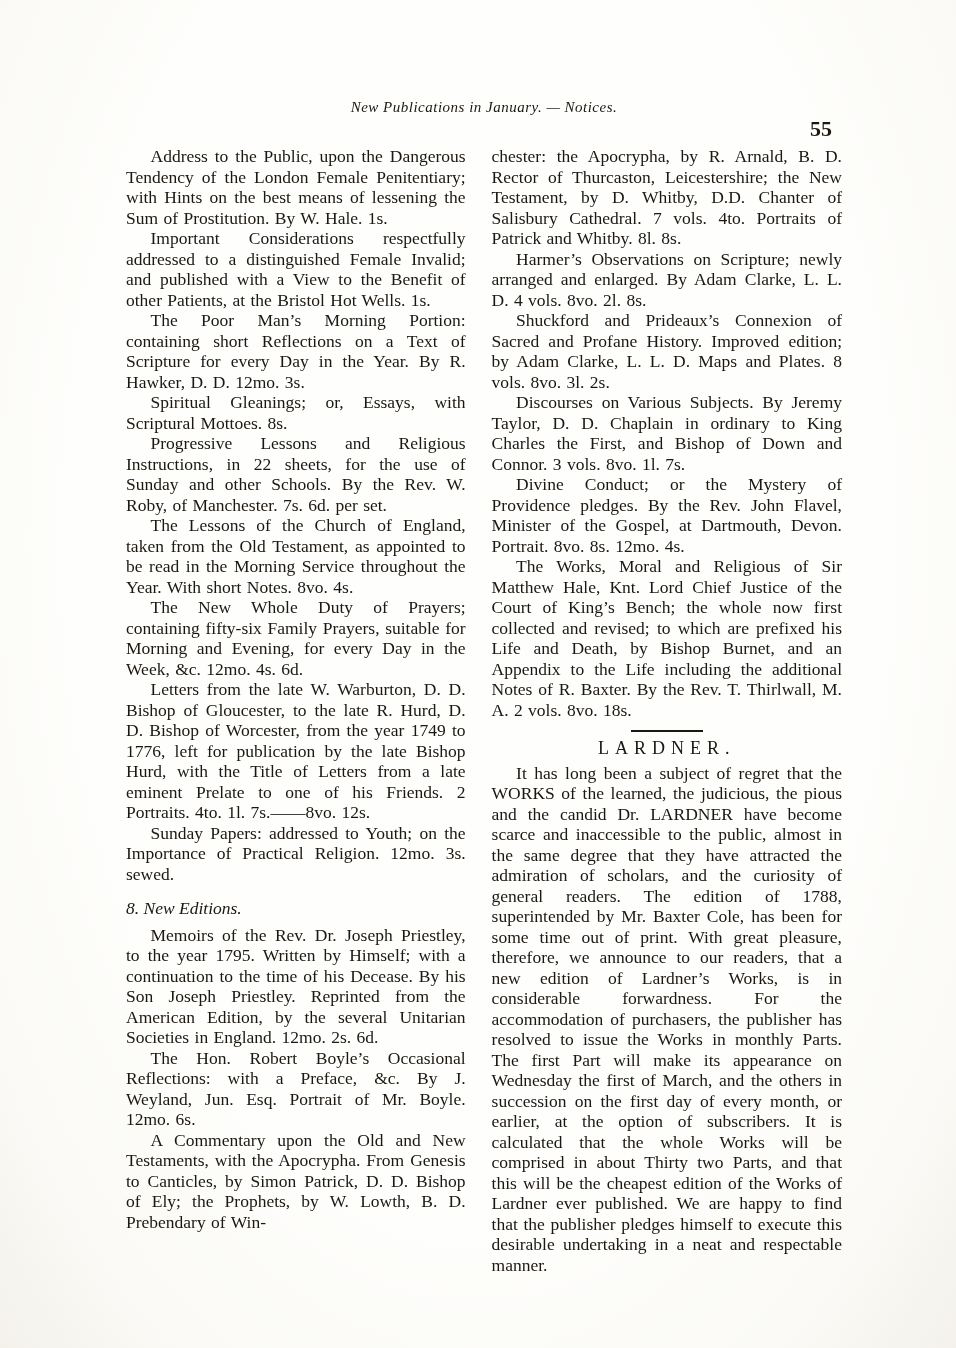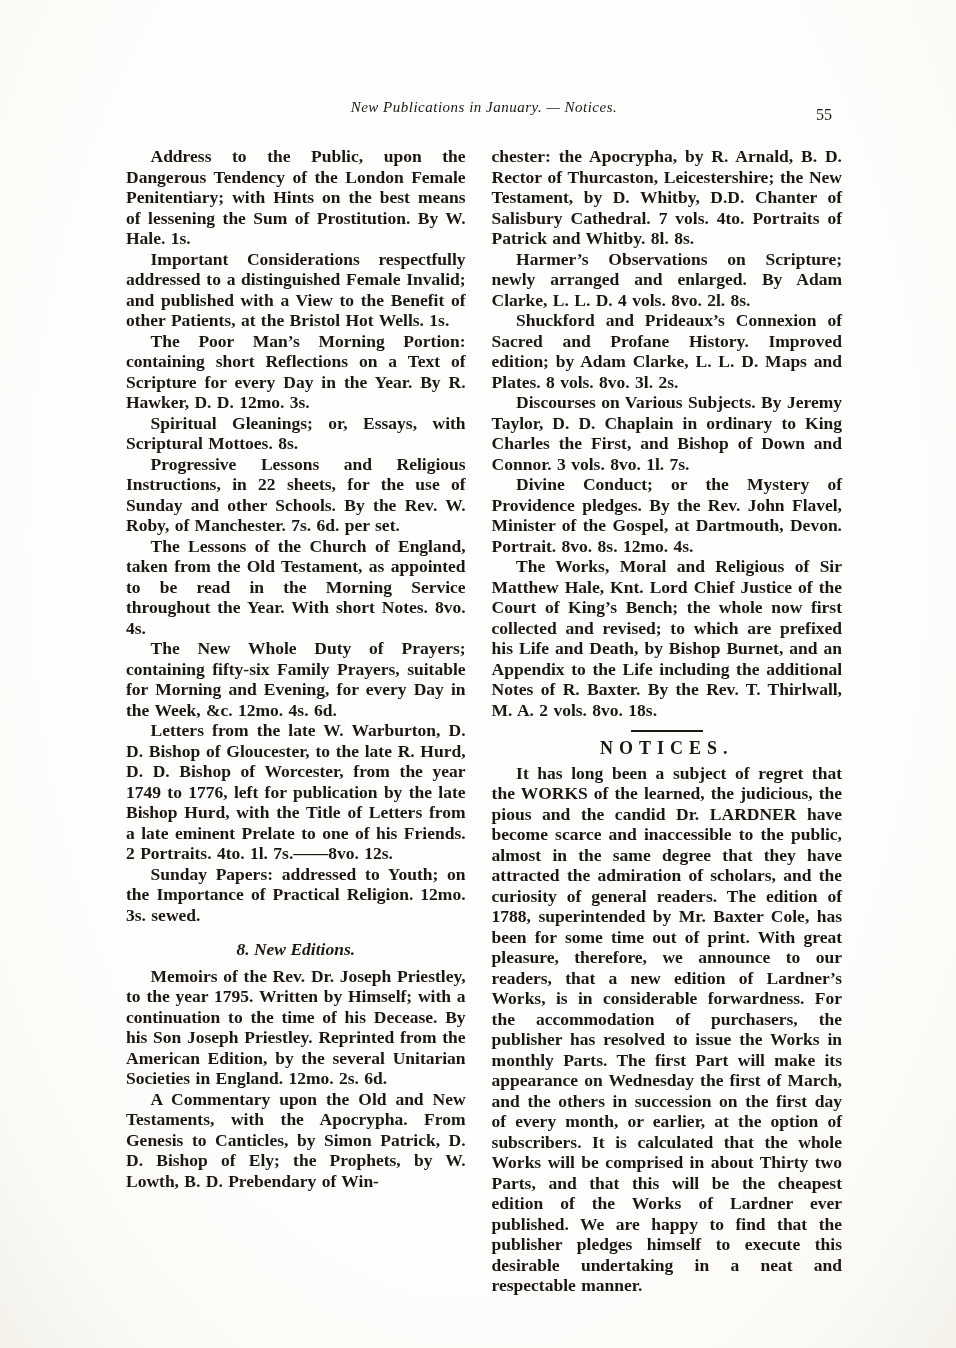--- a/index.html
+++ b/index.html
@@ -31,46 +31,45 @@
     margin-bottom: 14px;
   }
   .running-head .title {
     font-style: italic;
     font-size: 15px;
     letter-spacing: 0.5px;
   }
   .running-head .folio {
     position: absolute;
     right: 10px;
-    top: 8px;
-    font-size: 16px;
-    font-weight: normal;
+    top: 18px;
+    font-size: 22px;
+    font-weight: bold;
     font-style: normal;
   }
   .columns {
     display: flex;
     gap: 26px;
     align-items: flex-start;
-    font-weight: bold;
   }
   .col {
     text-align: justify;
     font-size: 17.5px;
     line-height: 20.5px;
   }
   .col-left  { width: 344px; }
   .col-right { width: 355px; }
   .entry {
     margin: 0;
     text-indent: 1.4em;
     word-spacing: 1px;
   }
   .no-indent { text-indent: 0; }
   .section-heading {
-    text-align: center;
+    text-align: left;
     font-style: italic;
     font-size: 17.5px;
     margin: 14px 0 6px 0;
     text-indent: 0;
   }
   .notices-rule {
     width: 72px;
     height: 2px;
     background: #1c1711;
     margin: 10px auto 6px auto;
@@ -101,30 +100,31 @@
         <p class="entry">Important Considerations respectfully addressed to a distinguished Female Invalid; and published with a View to the Benefit of other Patients, at the Bristol Hot Wells. 1s.</p>
         <p class="entry">The Poor Man’s Morning Portion: containing short Reflections on a Text of Scripture for every Day in the Year. By R. Hawker, D. D. 12mo. 3s.</p>
         <p class="entry">Spiritual Gleanings; or, Essays, with Scriptural Mottoes. 8s.</p>
         <p class="entry">Progressive Lessons and Religious Instructions, in 22 sheets, for the use of Sunday and other Schools. By the Rev. W. Roby, of Manchester. 7s. 6d. per set.</p>
         <p class="entry">The Lessons of the Church of England, taken from the Old Testament, as appointed to be read in the Morning Service throughout the Year. With short Notes. 8vo. 4s.</p>
         <p class="entry">The New Whole Duty of Prayers; containing fifty-six Family Prayers, suitable for Morning and Evening, for every Day in the Week, &amp;c. 12mo. 4s. 6d.</p>
         <p class="entry">Letters from the late W. Warburton, D. D. Bishop of Gloucester, to the late R. Hurd, D. D. Bishop of Worcester, from the year 1749 to 1776, left for publication by the late Bishop Hurd, with the Title of Letters from a late eminent Prelate to one of his Friends. 2 Portraits. 4to. 1l. 7s.——8vo. 12s.</p>
         <p class="entry">Sunday Papers: addressed to Youth; on the Importance of Practical Religion. 12mo. 3s. sewed.</p>
         <p class="section-heading">8. New Editions.</p>
         <p class="entry">Memoirs of the Rev. Dr. Joseph Priestley, to the year 1795. Written by Himself; with a continuation to the time of his Decease. By his Son Joseph Priestley. Reprinted from the American Edition, by the several Unitarian Societies in England. 12mo. 2s. 6d.</p>
+        <p class="entry">The Hon. Robert Boyle’s Occasional Reflections: with a Preface, &amp;c. By J. Weyland, Jun. Esq. Portrait of Mr. Boyle. 12mo. 6s.</p>
         <p class="entry">A Commentary upon the Old and New Testaments, with the Apocrypha. From Genesis to Canticles, by Simon Patrick, D. D. Bishop of Ely; the Prophets, by W. Lowth, B. D. Prebendary of Win-</p>
       </div>
 
       <div class="col col-right">
         <p class="entry no-indent">chester: the Apocrypha, by R. Arnald, B. D. Rector of Thurcaston, Leicestershire; the New Testament, by D. Whitby, D.D. Chanter of Salisbury Cathedral. 7 vols. 4to. Portraits of Patrick and Whitby. 8l. 8s.</p>
         <p class="entry">Harmer’s Observations on Scripture; newly arranged and enlarged. By Adam Clarke, L. L. D. 4 vols. 8vo. 2l. 8s.</p>
         <p class="entry">Shuckford and Prideaux’s Connexion of Sacred and Profane History. Improved edition; by Adam Clarke, L. L. D. Maps and Plates. 8 vols. 8vo. 3l. 2s.</p>
         <p class="entry">Discourses on Various Subjects. By Jeremy Taylor, D. D. Chaplain in ordinary to King Charles the First, and Bishop of Down and Connor. 3 vols. 8vo. 1l. 7s.</p>
         <p class="entry">Divine Conduct; or the Mystery of Providence pledges. By the Rev. John Flavel, Minister of the Gospel, at Dartmouth, Devon. Portrait. 8vo. 8s. 12mo. 4s.</p>
         <p class="entry">The Works, Moral and Religious of Sir Matthew Hale, Knt. Lord Chief Justice of the Court of King’s Bench; the whole now first collected and revised; to which are prefixed his Life and Death, by Bishop Burnet, and an Appendix to the Life including the additional Notes of R. Baxter. By the Rev. T. Thirlwall, M. A. 2 vols. 8vo. 18s.</p>
         <div class="notices-rule"></div>
-        <p class="notices-heading">NOTICES.</p>
+        <p class="notices-heading">LARDNER.</p>
         <p class="entry">It has long been a subject of regret that the WORKS of the learned, the judicious, the pious and the candid Dr. LARDNER have become scarce and inaccessible to the public, almost in the same degree that they have attracted the admiration of scholars, and the curiosity of general readers. The edition of 1788, superintended by Mr. Baxter Cole, has been for some time out of print. With great pleasure, therefore, we announce to our readers, that a new edition of Lardner’s Works, is in considerable forwardness. For the accommodation of purchasers, the publisher has resolved to issue the Works in monthly Parts. The first Part will make its appearance on Wednesday the first of March, and the others in succession on the first day of every month, or earlier, at the option of subscribers. It is calculated that the whole Works will be comprised in about Thirty two Parts, and that this will be the cheapest edition of the Works of Lardner ever published. We are happy to find that the publisher pledges himself to execute this desirable undertaking in a neat and respectable manner.</p>
       </div>
 
     </div>
   </div>
 </div>
 
 </body></html>

